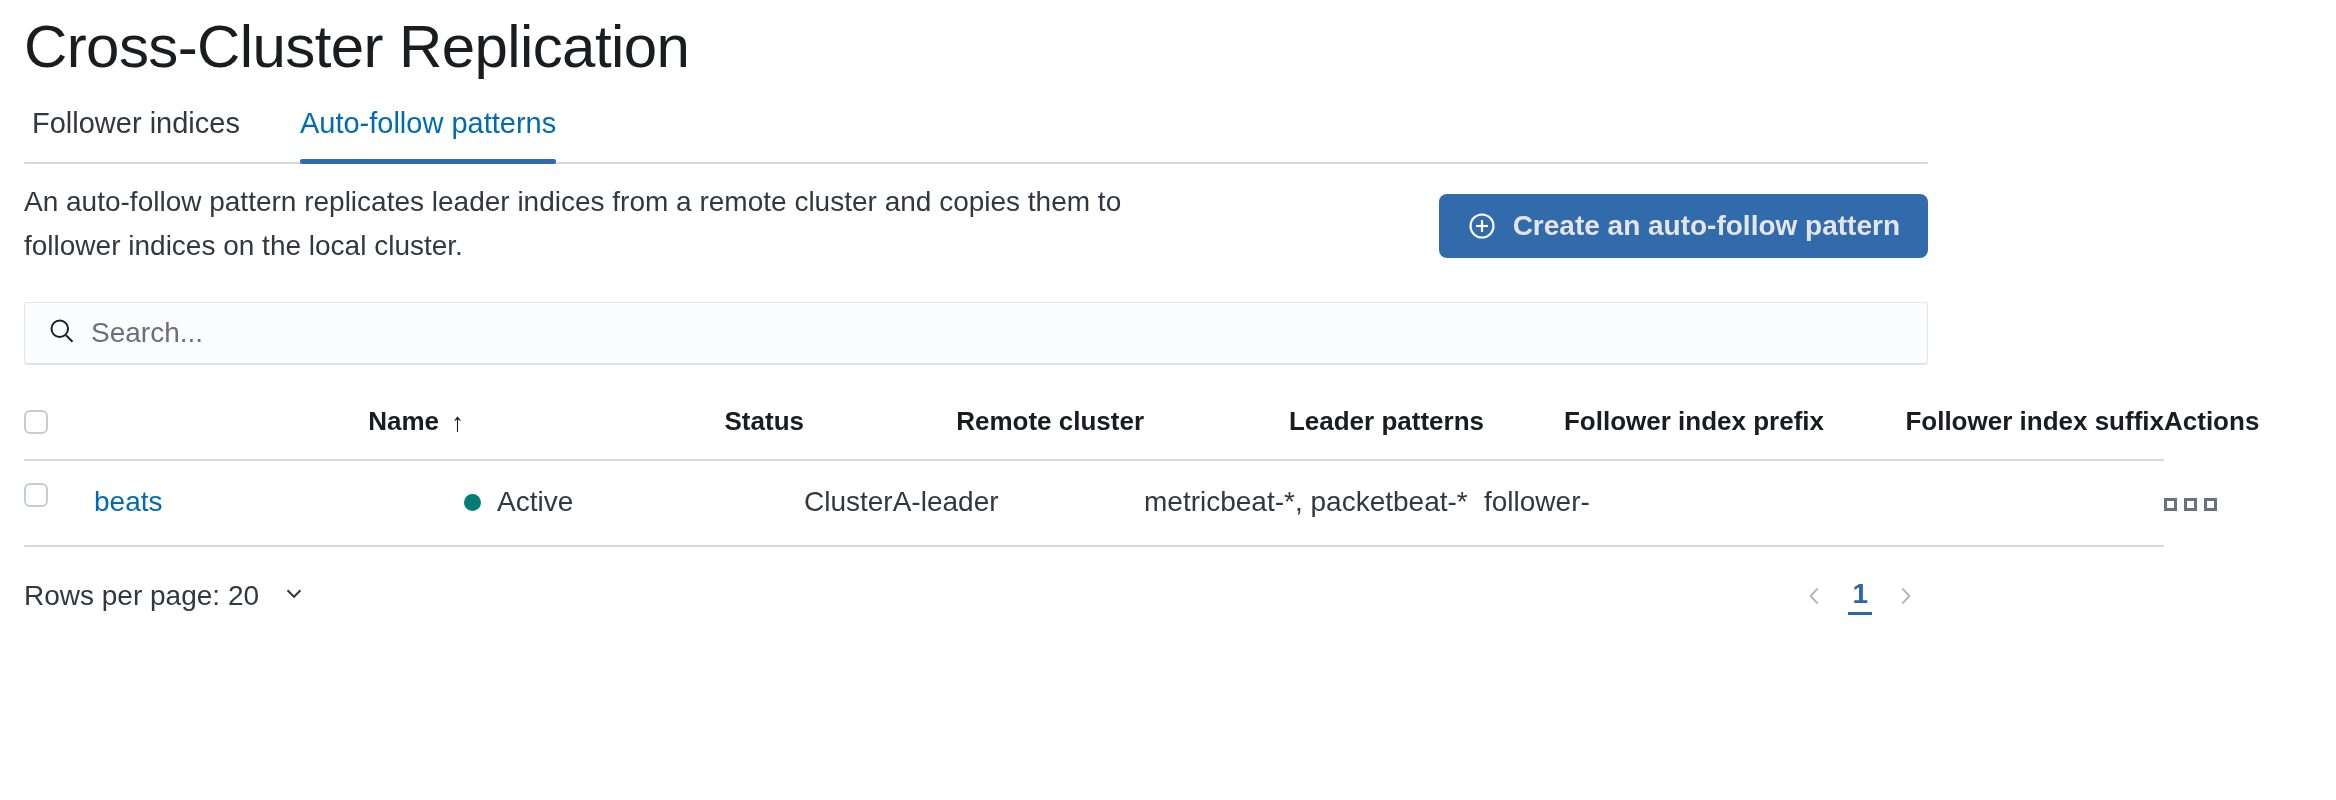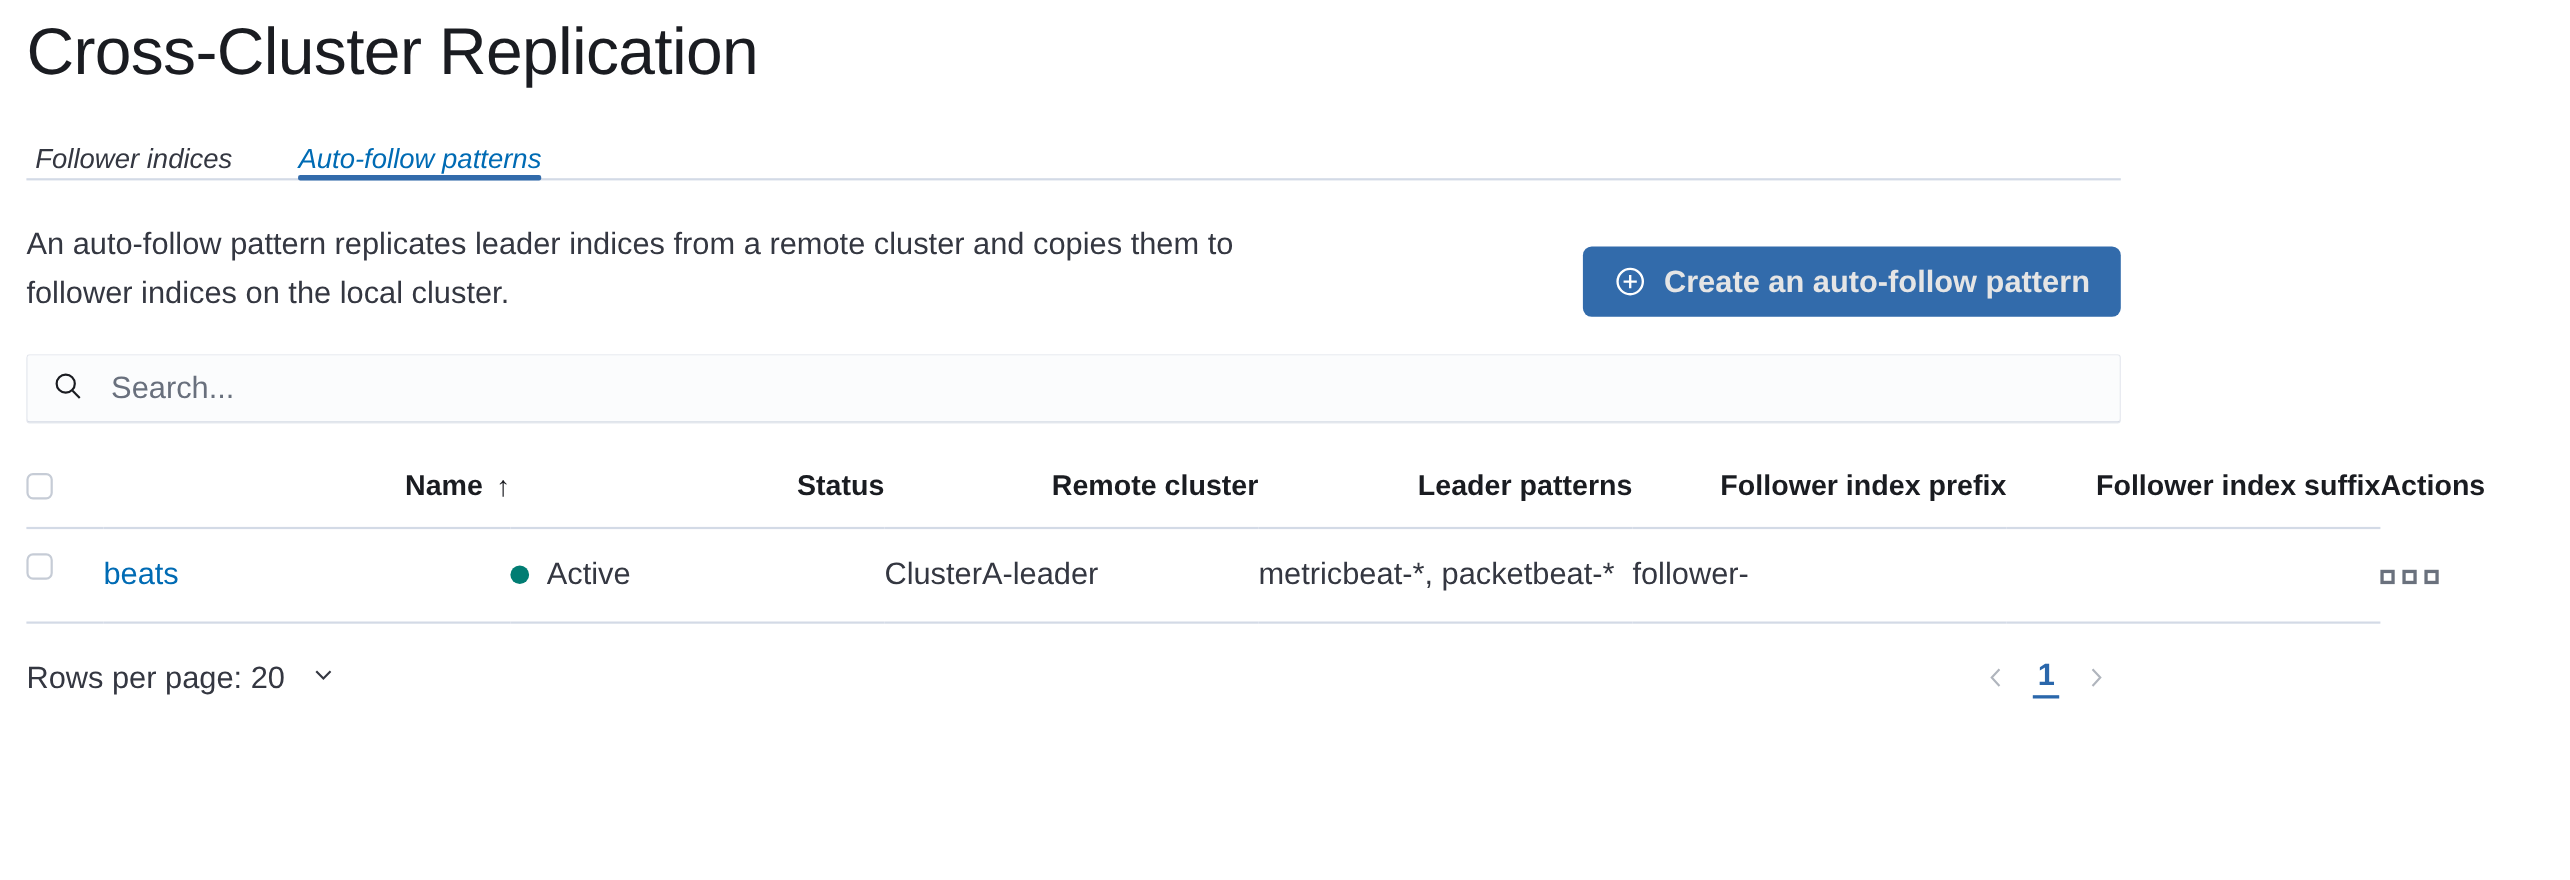--- a/index.html
+++ b/index.html
@@ -34,49 +34,49 @@
   .tabs {
     display: flex;
     align-items: flex-end;
     gap: 60px;
     margin-top: 18px;
     height: 62px;
     border-bottom: 2px solid #d3dae6;
     padding-left: 8px;
   }
   .tab {
-    font-size: 25px;
+    font-size: 29px;
     line-height: 34px;
     color: #343741;
+    padding-bottom: 22px;
     position: relative;
     cursor: pointer;
     white-space: nowrap;
-    font-style: italic;
   }
   .tab.active {
     color: #006bb4;
     font-weight: 400;
   }
   .tab.active::after {
     content: "";
     position: absolute;
     left: 0;
     right: 0;
     bottom: -2px;
     height: 5px;
     background: #326bab;
     border-radius: 2px;
   }
 
   
   .intro {
     display: flex;
-    align-items: flex-end;
+    align-items: center;
     justify-content: space-between;
-    margin-top: 36px;
+    margin-top: 16px;
   }
   .intro-text {
     font-size: 28px;
     line-height: 44px;
     color: #343741;
     max-width: 1145px;
     font-weight: 400;
   }
   .btn-primary {
     display: inline-flex;
@@ -103,21 +103,21 @@
     margin-top: 34px;
     height: 62px;
     background: #fbfcfd;
     border: 1px solid #e3e6ed;
     border-bottom-color: #d7dce6;
     border-radius: 3px;
     box-shadow: 0 1px 0 rgba(180,188,205,0.35);
     display: flex;
     align-items: center;
     padding: 0 22px;
-    gap: 24px;
+    gap: 14px;
   }
   .search-icon { flex: none; display: block; }
   .search-input {
     flex: 1;
     border: none;
     outline: none;
     background: transparent;
     font-size: 28px;
     font-family: "Liberation Sans", sans-serif;
     color: #343741;

